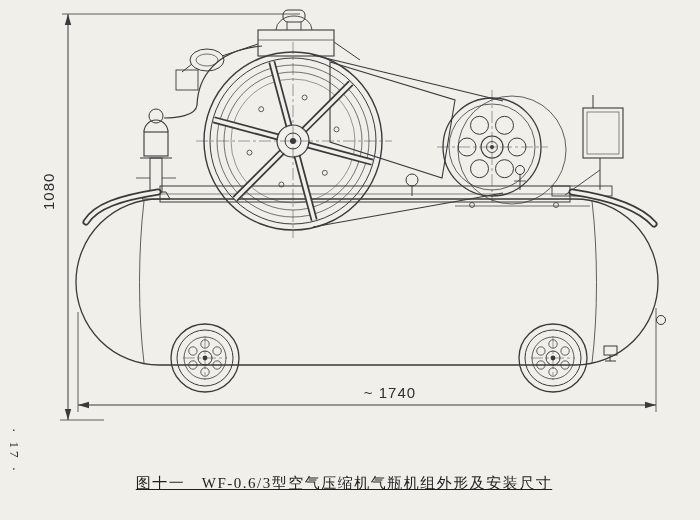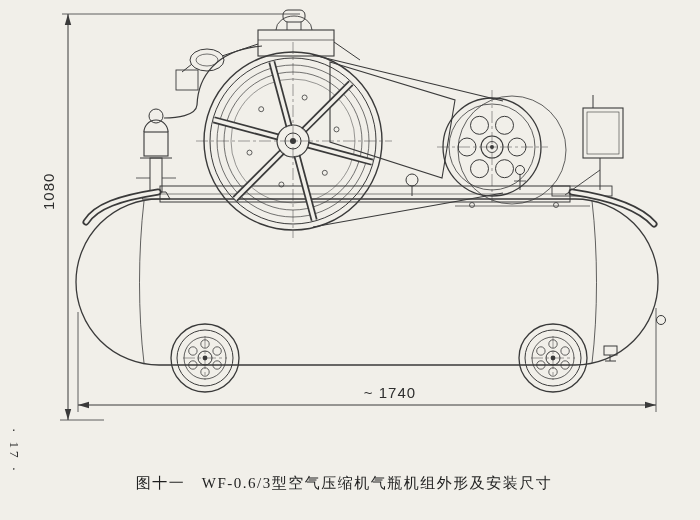--- a/index.html
+++ b/index.html
@@ -19,20 +19,21 @@
     letter-spacing:1px;
   }
   .caption{
     position:absolute;
     left:0;top:474px;width:688px;
     text-align:center;
     font-family:"Liberation Serif", serif;
     font-size:15px;
     color:#1e1e1e;
     letter-spacing:1.5px;
+    text-decoration:underline;
   }
   .pagenum{
     position:absolute;
     left:6px;top:428px;
     writing-mode:vertical-rl;
     font-family:"Liberation Serif", serif;
     font-size:13px;
     color:#2a2a2a;
     letter-spacing:3px;
   }

